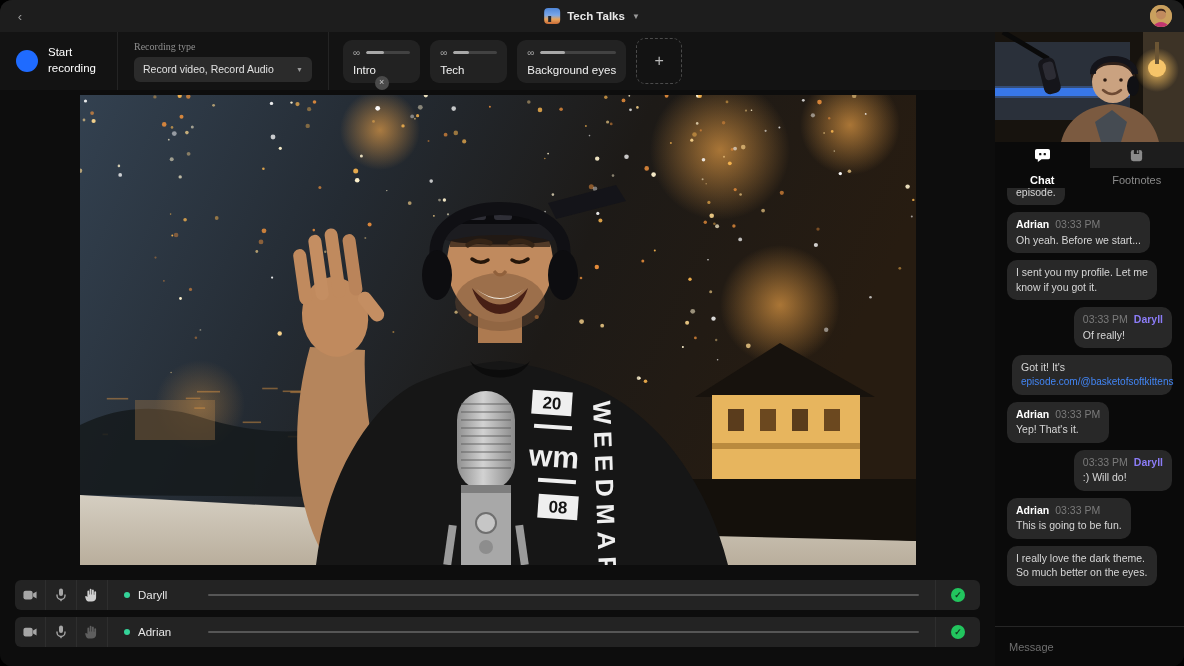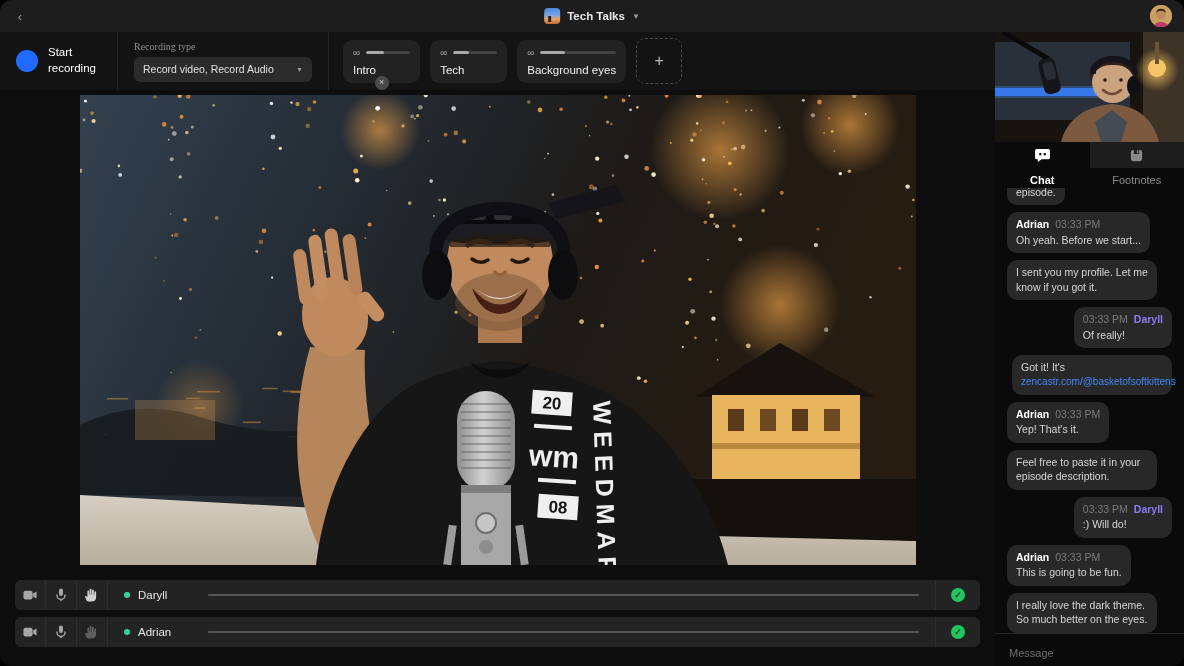--- a/index.html
+++ b/index.html
@@ -634,35 +634,30 @@
     <div class="msg-header">
       <span class="msg-author">Daryll</span>
       <span class="msg-time">03:33 PM</span>
     </div>
     <div class="msg-text">Of really!</div>
 
   </div>
           <div class="msg right wide">
 
     <div class="msg-text">Got it! It's</div>
-    <a class="msg-link" href="#">zencastr.com/@basketofsoftkittens</a>
+    <a class="msg-link" href="#">episode.com/@basketofsoftkittens</a>
   </div>
           <div class="msg left">
     <div class="msg-header">
       <span class="msg-author">Adrian</span>
       <span class="msg-time">03:33 PM</span>
     </div>
     <div class="msg-text">Yep! That's it.</div>
 
   </div>
-          <div class="msg left">
-
-    <div class="msg-text">Feel free to paste it in your episode description.</div>
-
-  </div>
           <div class="msg right">
     <div class="msg-header">
       <span class="msg-author">Daryll</span>
       <span class="msg-time">03:33 PM</span>
     </div>
     <div class="msg-text">:) Will do!</div>
 
   </div>
           <div class="msg left">
     <div class="msg-header">

